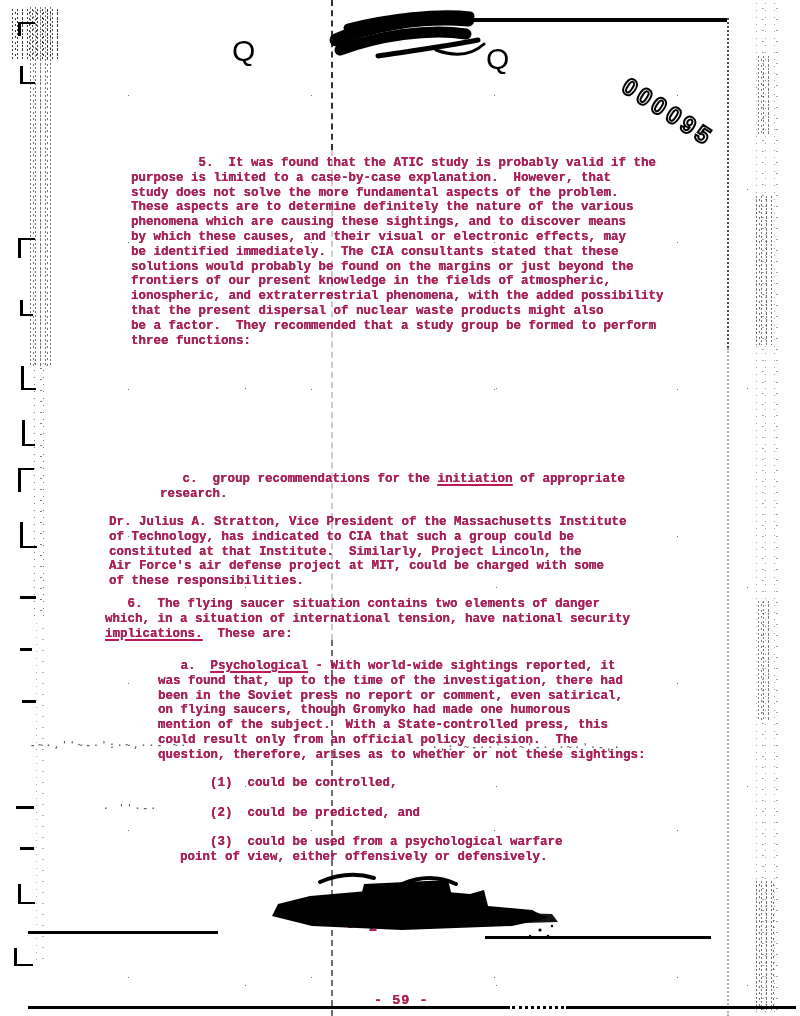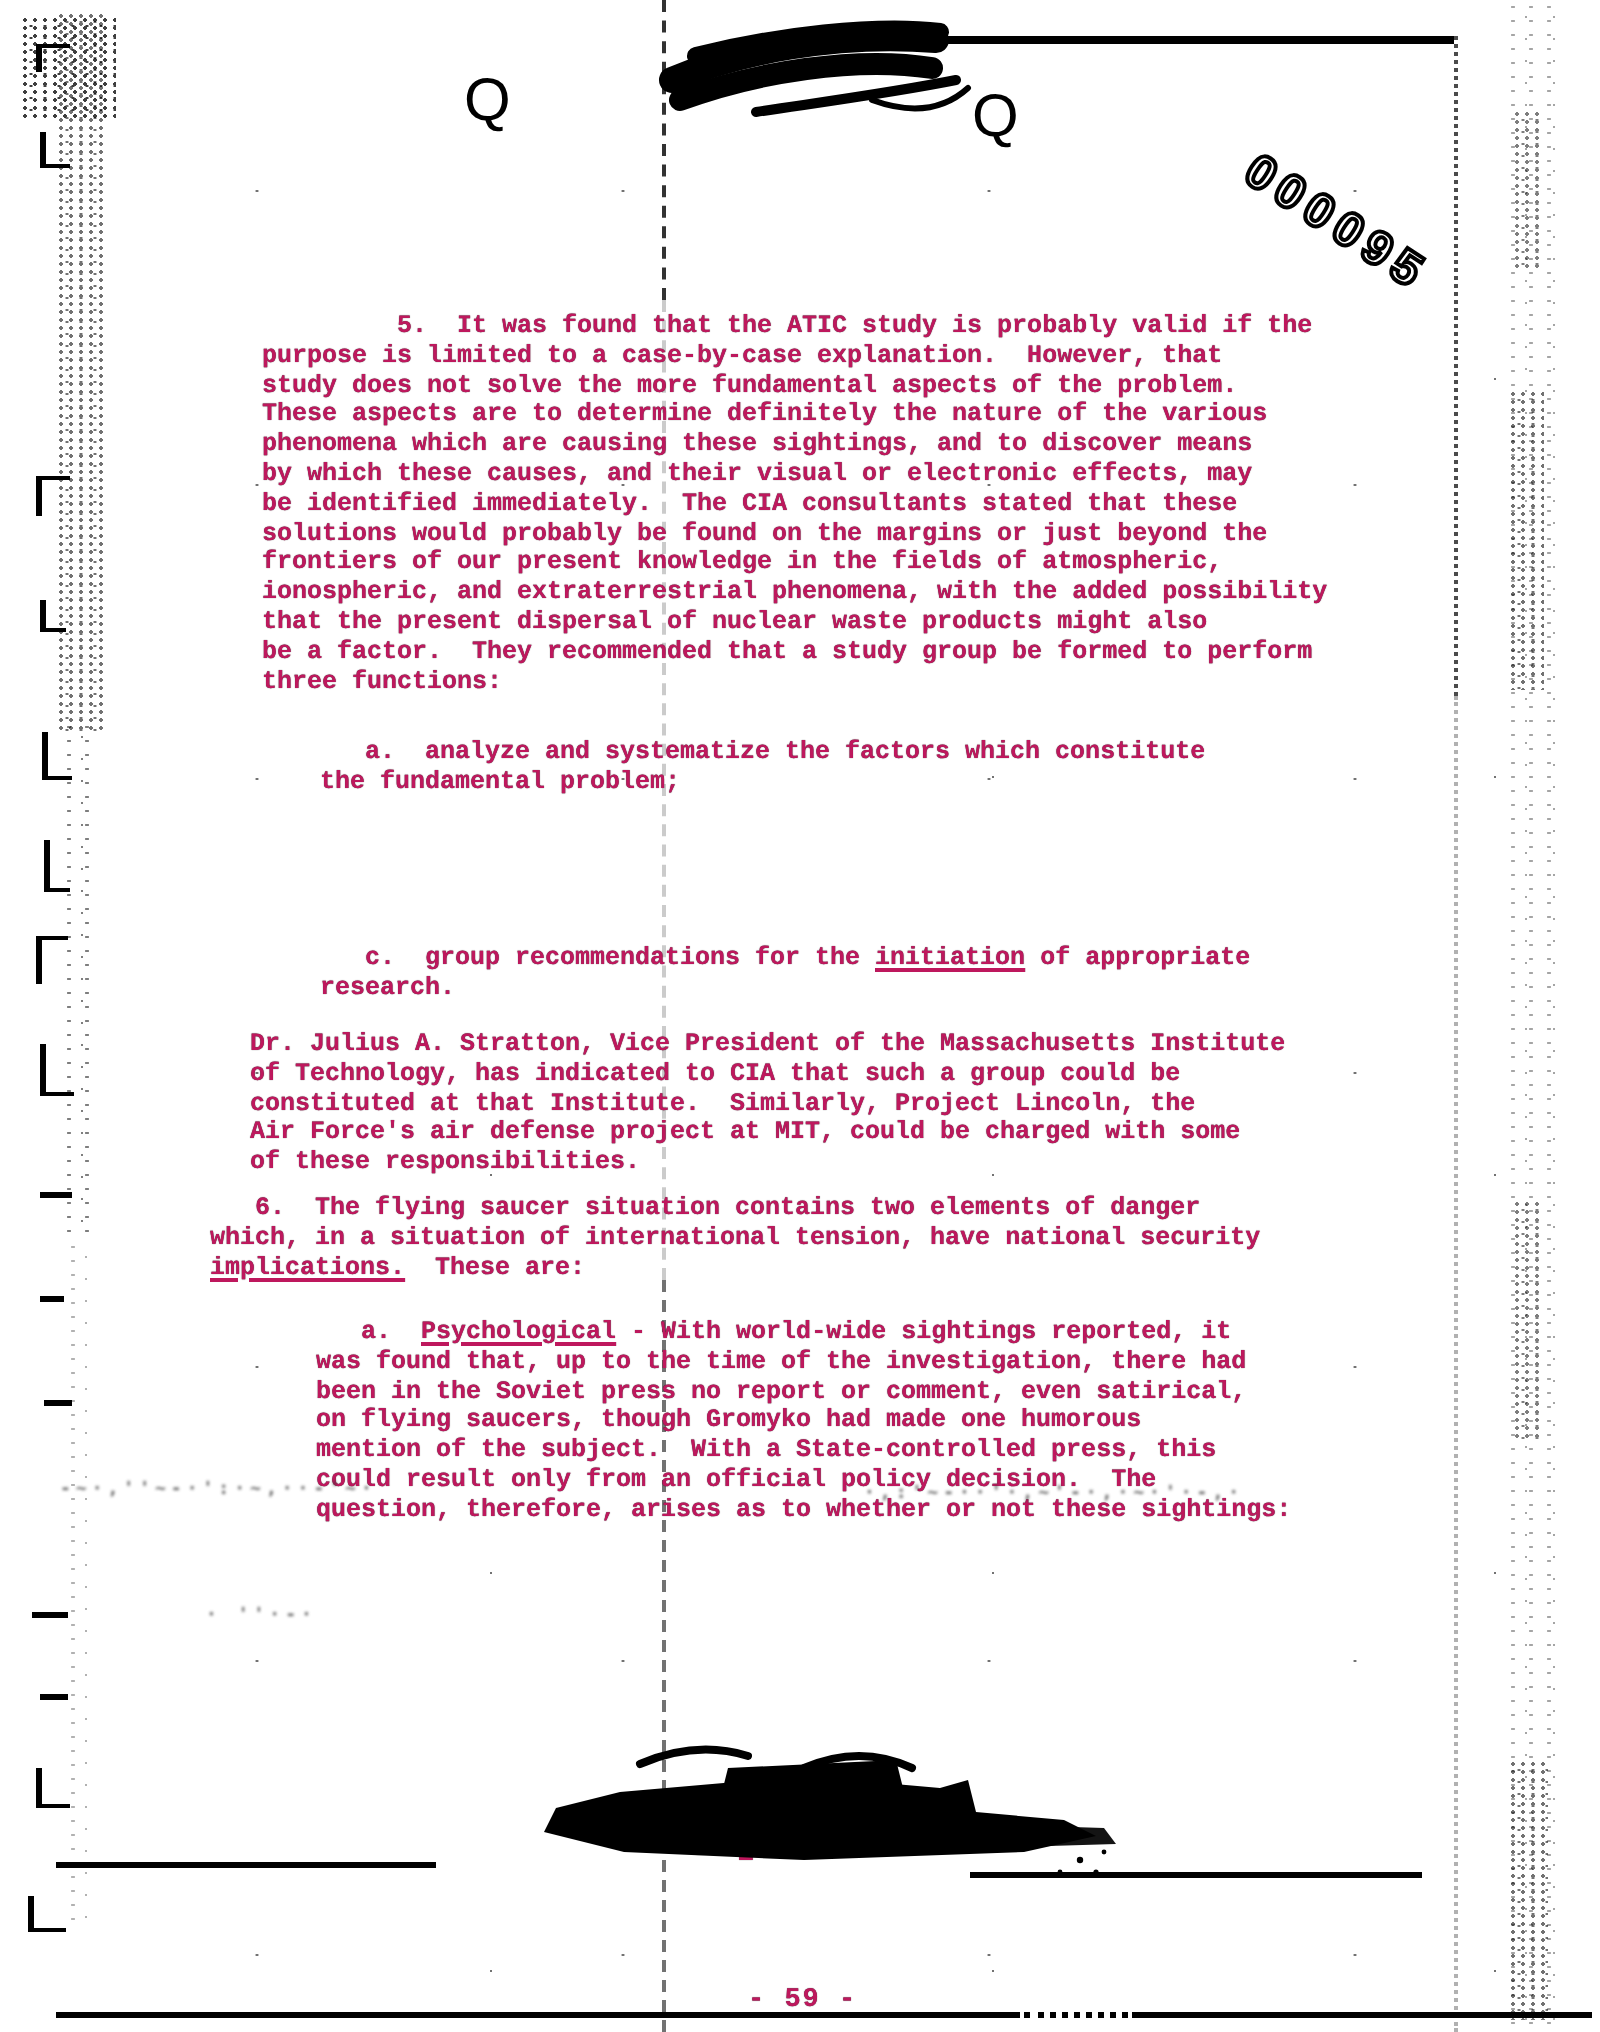--- a/index.html
+++ b/index.html
@@ -106,43 +106,47 @@
 phenomena which are causing these sightings, and to discover means
 by which these causes, and their visual or electronic effects, may
 be identified immediately.  The CIA consultants stated that these
 solutions would probably be found on the margins or just beyond the
 frontiers of our present knowledge in the fields of atmospheric,
 ionospheric, and extraterrestrial phenomena, with the added possibility
 that the present dispersal of nuclear waste products might also
 be a factor.  They recommended that a study group be formed to perform
 three functions:</div>
 
-  <div class="typew" style="left:160px;top:325px;">   a.  analyze and systematize the factors which constitute
-the fundamental problem;</div>
   <div class="typew" style="left:160px;top:428px;"><span>   c.  group recommendations for the </span><u>initiation</u><span> of appropriate
 research.</span></div>
 
-  <div class="typew" style="left:125px;top:471px;">Dr. Julius A. Stratton, Vice President of the Massachusetts Institute
+  <div class="typew" style="left:109px;top:471px;">Dr. Julius A. Stratton, Vice President of the Massachusetts Institute
 of Technology, has indicated to CIA that such a group could be
 constituted at that Institute.  Similarly, Project Lincoln, the
 Air Force's air defense project at MIT, could be charged with some
 of these responsibilities.</div>
 
   <div class="typew" style="left:105px;top:553px;"><span>   6.  The flying saucer situation contains two elements of danger
 which, in a situation of international tension, have national security
 </span><u>implications.</u><span>  These are:</span></div>
 
   <div class="typew" style="left:158px;top:615px;"><span>   a.  </span><u>Psychological</u><span> - With world-wide sightings reported, it
 was found that, up to the time of the investigation, there had
 been in the Soviet press no report or comment, even satirical,
 on flying saucers, though Gromyko had made one humorous
 mention of the subject.  With a State-controlled press, this
 could result only from an official policy decision.  The
 question, therefore, arises as to whether or not these sightings:</span></div>
 
+  <div class="typew" style="left:180px;top:732px;">    (1)  could be controlled,
+
+    (2)  could be predicted, and
+
+    (3)  could be used from a psychological warfare
+point of view, either offensively or defensively.</div>
 
   <div class="smudge" style="left:30px;top:740px;">-~·,''~-·':·~,··-'~·</div>
   <div class="smudge" style="left:432px;top:742px;">·,:'~-··'·,~'-·,·~·'·-,·</div>
   <div class="smudge" style="left:103px;top:803px;">· ''·-·</div>
 
   <div class="typew" style="left:346px;top:876px;font-size:14px;letter-spacing:3px;">- 2 -</div>
   <svg style="left:252px;top:866px;" width="320" height="76" viewBox="0 0 320 76">
     <path d="M68 16 Q 96 4 122 12" stroke="#000" stroke-width="4" fill="none" stroke-linecap="round"></path>
     <path d="M150 18 Q 178 6 204 18" stroke="#000" stroke-width="4" fill="none" stroke-linecap="round"></path>
     <path d="M112 18 L196 14 L200 30 L108 34 Z" fill="#000"></path>

